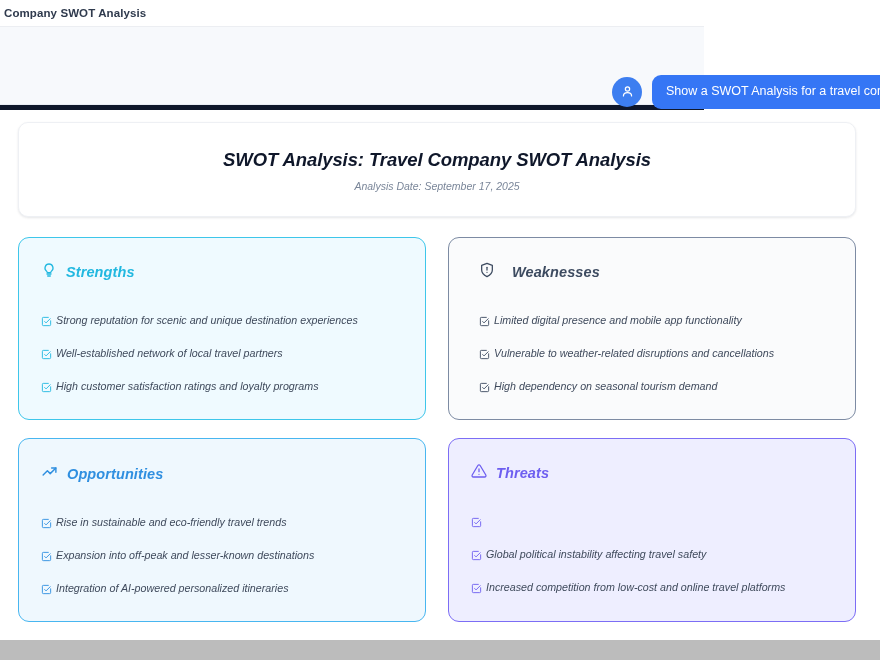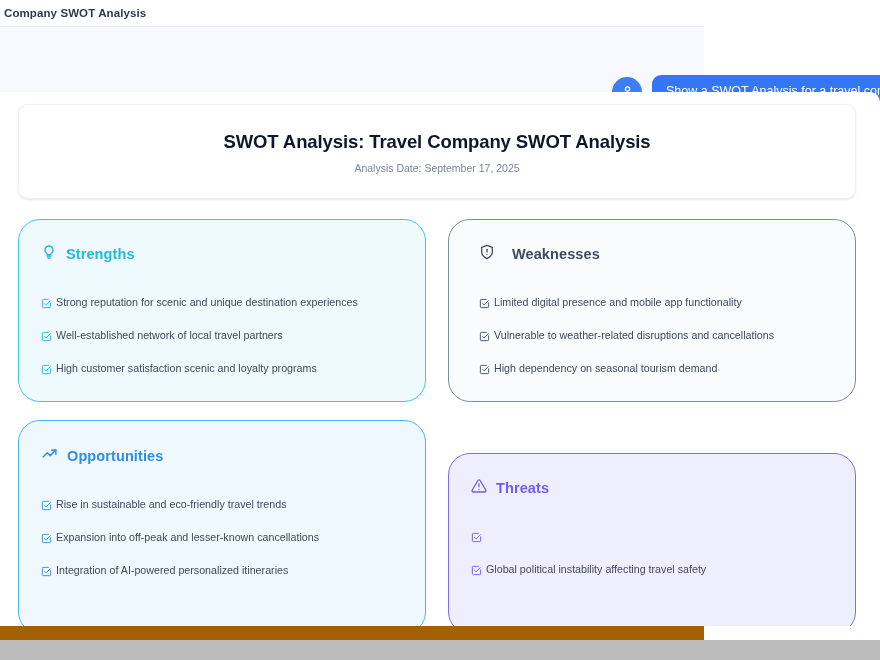--- a/index.html
+++ b/index.html
@@ -2,21 +2,21 @@
 <html><head>
 <meta charset="utf-8">
 <style>
   * { box-sizing: border-box; margin: 0; padding: 0; }
   html, body {
     width: 880px; height: 660px;
     font-family: "Liberation Sans", sans-serif;
     background: #ffffff;
     overflow: hidden;
   }
-  .app { position: relative; width: 704px; height: 660px; background: #a16207; }
+  .app { position: relative; width: 704px; height: 660px; background: #0f172a; }
 
   
   .app-header {
     height: 27px;
     background: #ffffff;
     border-bottom: 1px solid #eceef2;
     display: flex;
     align-items: center;
     padding: 0 0 0 4px;
   }
@@ -61,26 +61,27 @@
     font-size: 12.5px;
     white-space: nowrap;
     overflow: hidden;
     width: 252px;
     line-height: 1.25;
   }
 
   
   .panel {
     position: absolute;
-    left: 0; top: 92px;
+    left: 0; top: 110px;
     width: 880px; height: 534px;
     background: #ffffff;
     border-top-right-radius: 10px;
     border-top-left-radius: 0px;
     overflow: hidden;
+    font-style: italic;
   }
   .panel-inner { padding: 12px 24px 0 18px; }
 
   
   .title-card {
     background: #ffffff;
     border: 1px solid #eef0f4;
     border-radius: 10px;
     box-shadow: 0 1px 3px rgba(16,24,40,.07), 0 1px 2px rgba(16,24,40,.04);
     padding: 26px 20px 24px;
@@ -99,21 +100,21 @@
     color: #7a8699;
   }
 
   
   .grid {
     display: grid;
     grid-template-columns: 1fr 1fr;
     gap: 18px 22px;
   }
   .quad {
-    border-radius: 22px;
+    border-radius: 11px;
     border: 1px solid #d8dee8;
     padding: 24px 22px 22px;
     min-height: 181px;
   }
   .quad-head {
     display: flex;
     align-items: center;
     gap: 9px;
     margin-bottom: 30px;
   }
@@ -141,21 +142,21 @@
   
   .quad.strengths { background: #effaff; border-color: #3ec6ea; }
   .quad.strengths .q-title, .quad.strengths .ic { color: #22b8e0; }
   
   .quad.weaknesses { background: #fafbfc; border-color: #7d8ba3; }
   .quad.weaknesses .q-title, .quad.weaknesses .ic { color: #3d4b60; margin-left: 8px; }
   
   .quad.opportunities { background: #eff8fe; border-color: #48b6f0; }
   .quad.opportunities .q-title, .quad.opportunities .ic { color: #2f8fe0; }
   
-  .quad.threats { background: #eeeeff; border-color: #7c6df5; margin-top: 33px; }
+  .quad.threats { background: #eeeeff; border-color: #7c6df5; }
   .quad.threats .q-title, .quad.threats .ic { color: #6d5ef0; }
 
   
   .bottom-bar {
     position: absolute;
     left: 0; top: 640px;
     width: 880px; height: 20px;
     background: #bcbcbc;
   }
 </style>
@@ -220,21 +221,21 @@
               </span>
               <span class="li-text">Well-established network of local travel partners</span>
             </li>
             <li>
               <span class="chk ic">
                 <svg width="11" height="11" viewBox="0 0 24 24" fill="none" stroke="currentColor" stroke-width="2" stroke-linecap="round" stroke-linejoin="round">
                   <path d="M21 10.5V19a2 2 0 0 1-2 2H5a2 2 0 0 1-2-2V5a2 2 0 0 1 2-2h11"></path>
                   <path d="m8 12 3 3 9-9"></path>
                 </svg>
               </span>
-              <span class="li-text">High customer satisfaction scenic and loyalty programs</span>
+              <span class="li-text">High customer satisfaction ratings and loyalty programs</span>
             </li>
           </ul>
         </div>
 
         <div class="quad weaknesses">
           <div class="quad-head">
             <span class="ic">
               <svg width="16" height="16" viewBox="0 0 24 24" fill="none" stroke="currentColor" stroke-width="1.9" stroke-linecap="round" stroke-linejoin="round">
                 <path d="M12 22s8-4 8-10V5l-8-3-8 3v7c0 6 8 10 8 10z"></path>
                 <path d="M12 8v4"></path>
@@ -294,21 +295,21 @@
               </span>
               <span class="li-text">Rise in sustainable and eco-friendly travel trends</span>
             </li>
             <li>
               <span class="chk ic">
                 <svg width="11" height="11" viewBox="0 0 24 24" fill="none" stroke="currentColor" stroke-width="2" stroke-linecap="round" stroke-linejoin="round">
                   <path d="M21 10.5V19a2 2 0 0 1-2 2H5a2 2 0 0 1-2-2V5a2 2 0 0 1 2-2h11"></path>
                   <path d="m8 12 3 3 9-9"></path>
                 </svg>
               </span>
-              <span class="li-text">Expansion into off-peak and lesser-known cancellations</span>
+              <span class="li-text">Expansion into off-peak and lesser-known destinations</span>
             </li>
             <li>
               <span class="chk ic">
                 <svg width="11" height="11" viewBox="0 0 24 24" fill="none" stroke="currentColor" stroke-width="2" stroke-linecap="round" stroke-linejoin="round">
                   <path d="M21 10.5V19a2 2 0 0 1-2 2H5a2 2 0 0 1-2-2V5a2 2 0 0 1 2-2h11"></path>
                   <path d="m8 12 3 3 9-9"></path>
                 </svg>
               </span>
               <span class="li-text">Integration of AI-powered personalized itineraries</span>
             </li>
@@ -337,20 +338,29 @@
             </li>
             <li>
               <span class="chk ic">
                 <svg width="11" height="11" viewBox="0 0 24 24" fill="none" stroke="currentColor" stroke-width="2" stroke-linecap="round" stroke-linejoin="round">
                   <path d="M21 10.5V19a2 2 0 0 1-2 2H5a2 2 0 0 1-2-2V5a2 2 0 0 1 2-2h11"></path>
                   <path d="m8 12 3 3 9-9"></path>
                 </svg>
               </span>
               <span class="li-text">Global political instability affecting travel safety</span>
             </li>
+            <li>
+              <span class="chk ic">
+                <svg width="11" height="11" viewBox="0 0 24 24" fill="none" stroke="currentColor" stroke-width="2" stroke-linecap="round" stroke-linejoin="round">
+                  <path d="M21 10.5V19a2 2 0 0 1-2 2H5a2 2 0 0 1-2-2V5a2 2 0 0 1 2-2h11"></path>
+                  <path d="m8 12 3 3 9-9"></path>
+                </svg>
+              </span>
+              <span class="li-text">Increased competition from low-cost and online travel platforms</span>
+            </li>
           </ul>
         </div>
 
       </div>
     </div>
 
   </div>
 
   <div class="bottom-bar"></div>
 </div>

